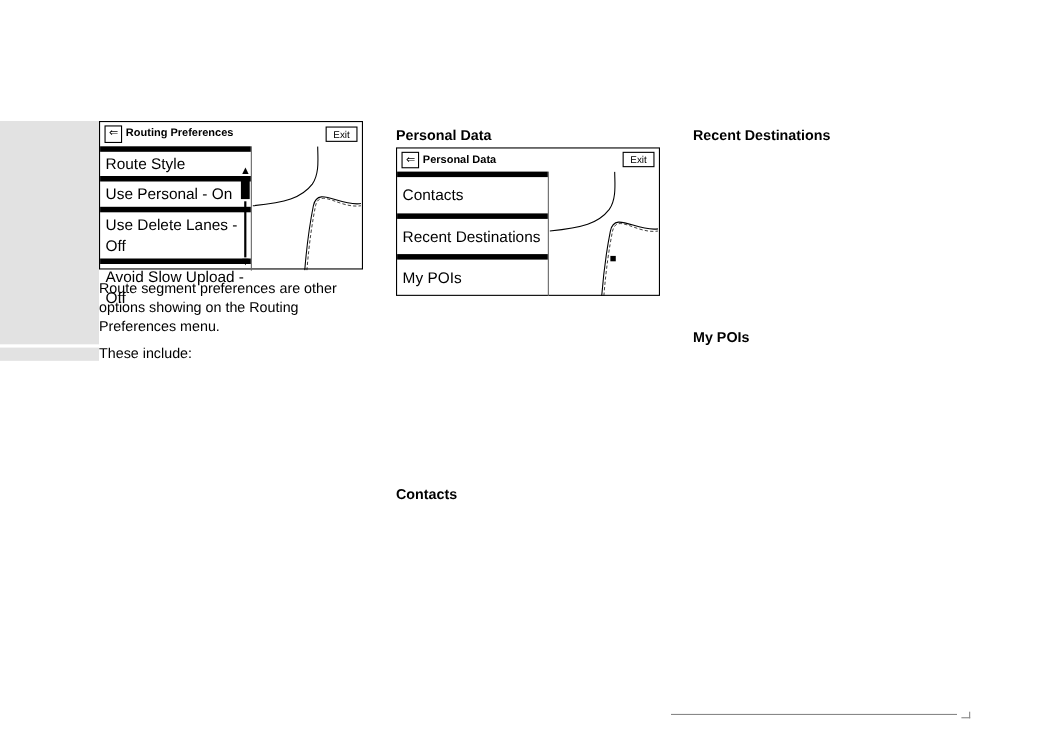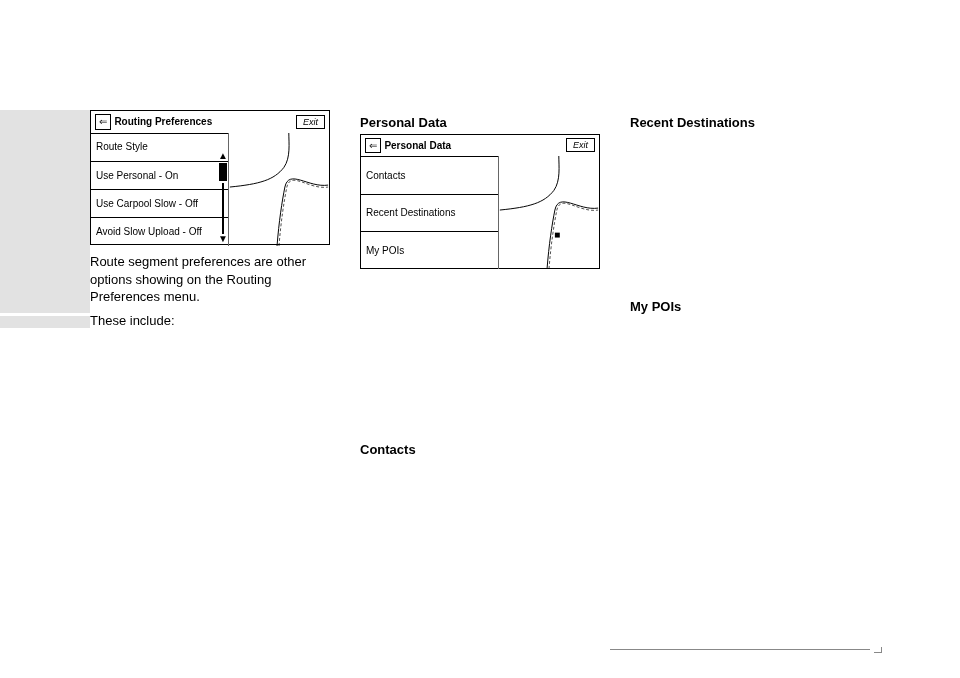--- a/index.html
+++ b/index.html
@@ -44,37 +44,36 @@
     font-size: 10px;
   }
   .fig-header .title {
     flex: 1;
     font-weight: bold;
   }
   .fig-header .exit {
     border: 1px solid #000;
     padding: 0 6px;
     font-size: 9px;
-    font-style: italic;
   }
   .fig-body {
     display: flex;
     height: calc(100% - 20px);
   }
   .fig-list {
     flex: 0 0 58%;
     border-right: 1px solid #666;
     display: flex;
     flex-direction: column;
   }
   .fig-list-row {
-    border-top: 1px solid #000000;
+    border-top: 5px solid #000000;
     flex: 1;
     font-family: "Comic Sans MS", cursive, sans-serif;
-    font-size: 10px;
+    font-size: 14px;
     padding: 2px 5px;
     display: flex;
     align-items: center;
   }
   .fig-map {
     flex: 1;
     position: relative;
     overflow: hidden;
   }
   .scroll-track {
@@ -151,21 +150,21 @@
     <div class="fig">
       <div class="fig-header">
         <span class="back">⇐</span>
         <span class="title">Routing Preferences</span>
         <span class="exit">Exit</span>
       </div>
       <div class="fig-body">
         <div class="fig-list" style="position:relative;">
           <div class="fig-list-row">Route Style</div>
           <div class="fig-list-row">Use Personal - On</div>
-          <div class="fig-list-row">Use Carpool Slow - Off</div>
+          <div class="fig-list-row">Use Delete Lanes - Off</div>
           <div class="fig-list-row">Avoid Slow Upload - Off</div>
           <div class="scroll-track">
             <span class="scroll-arrow">▲</span>
             <div class="scroll-thumb"></div>
             <div class="scroll-rail"></div>
             <span class="scroll-arrow">▼</span>
           </div>
         </div>
         <div class="fig-map">
           <svg width="100%" height="100%" viewBox="0 0 100 115">

